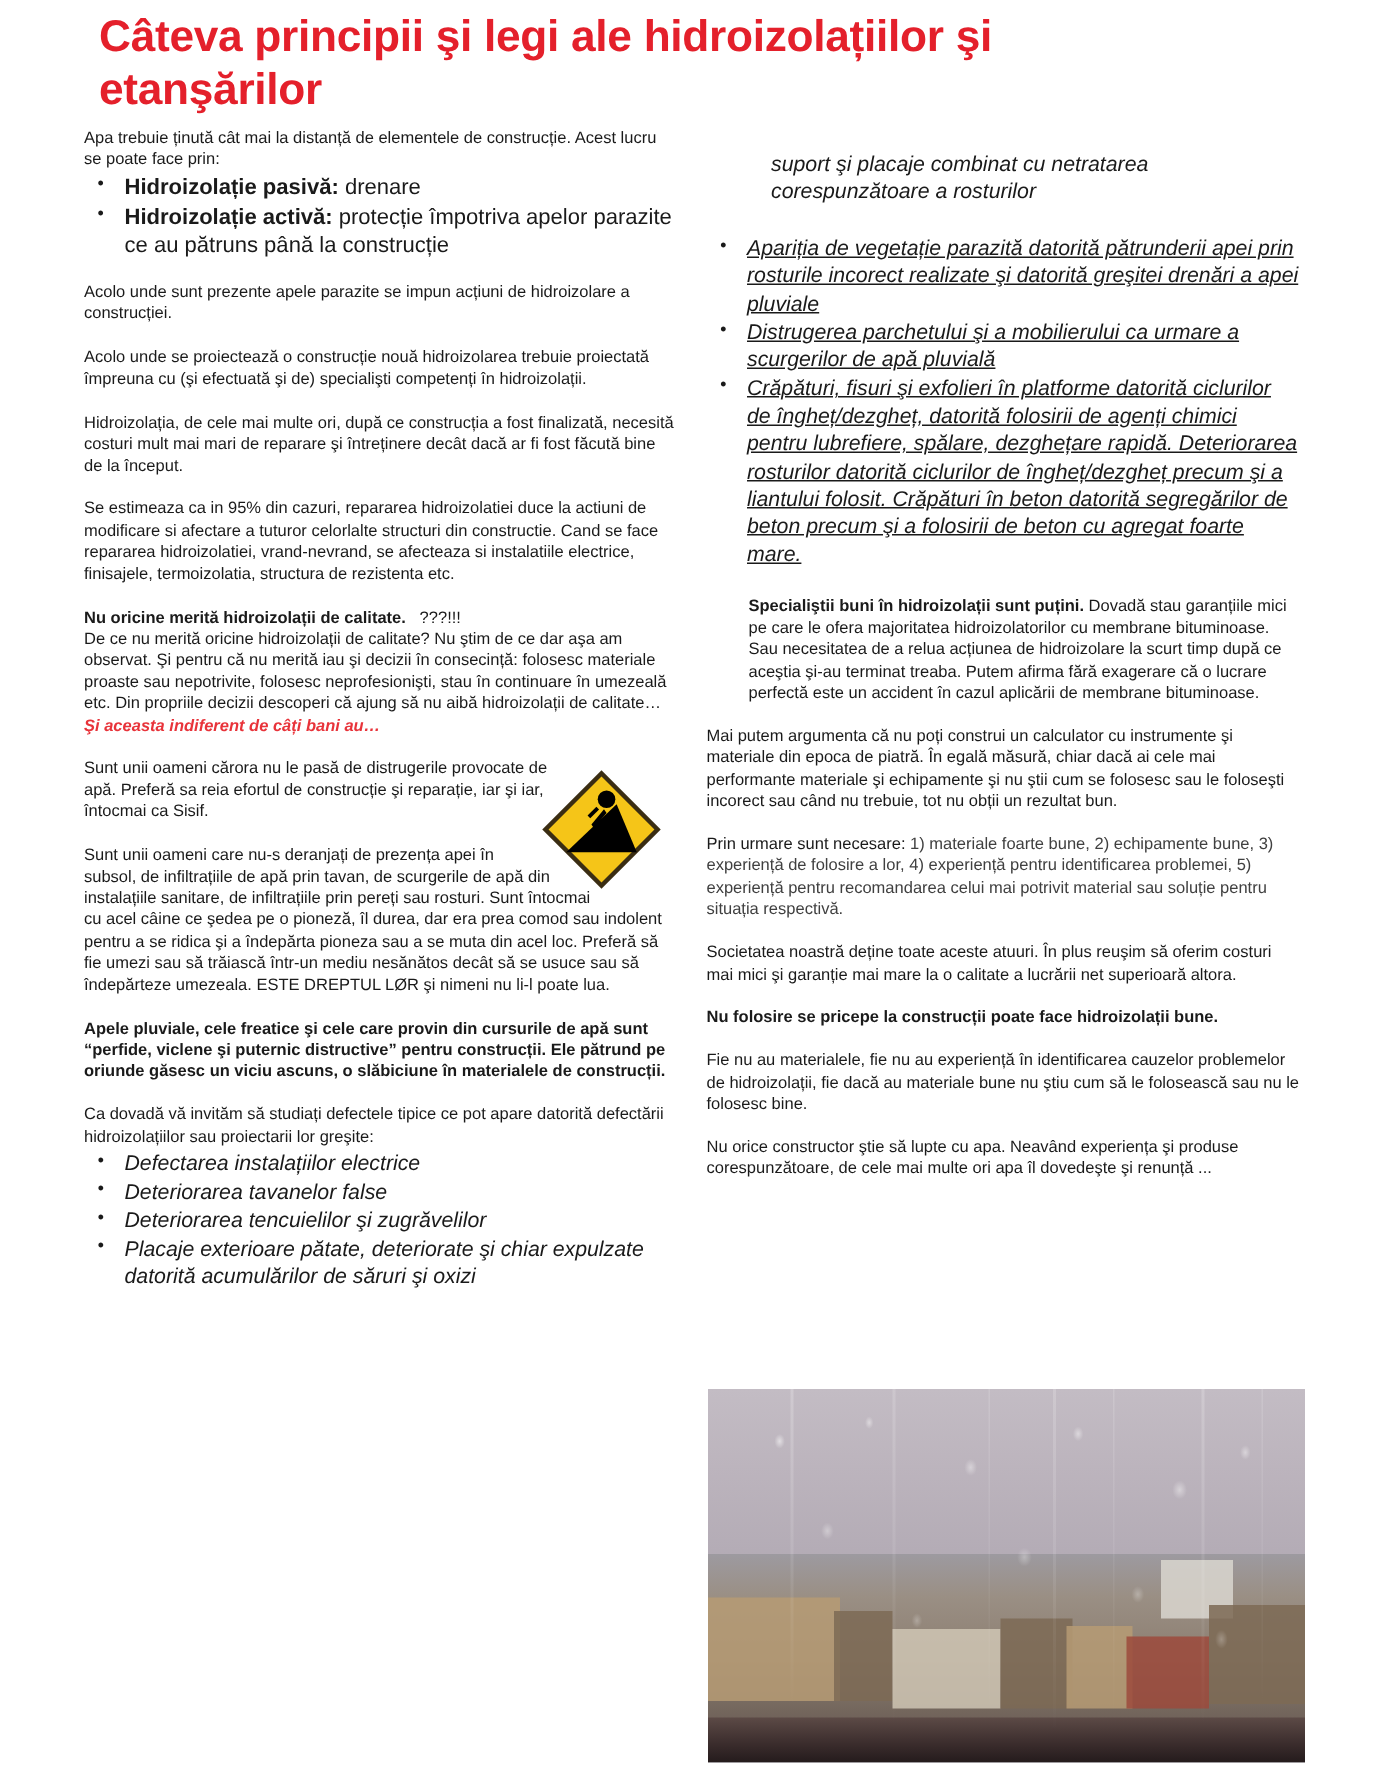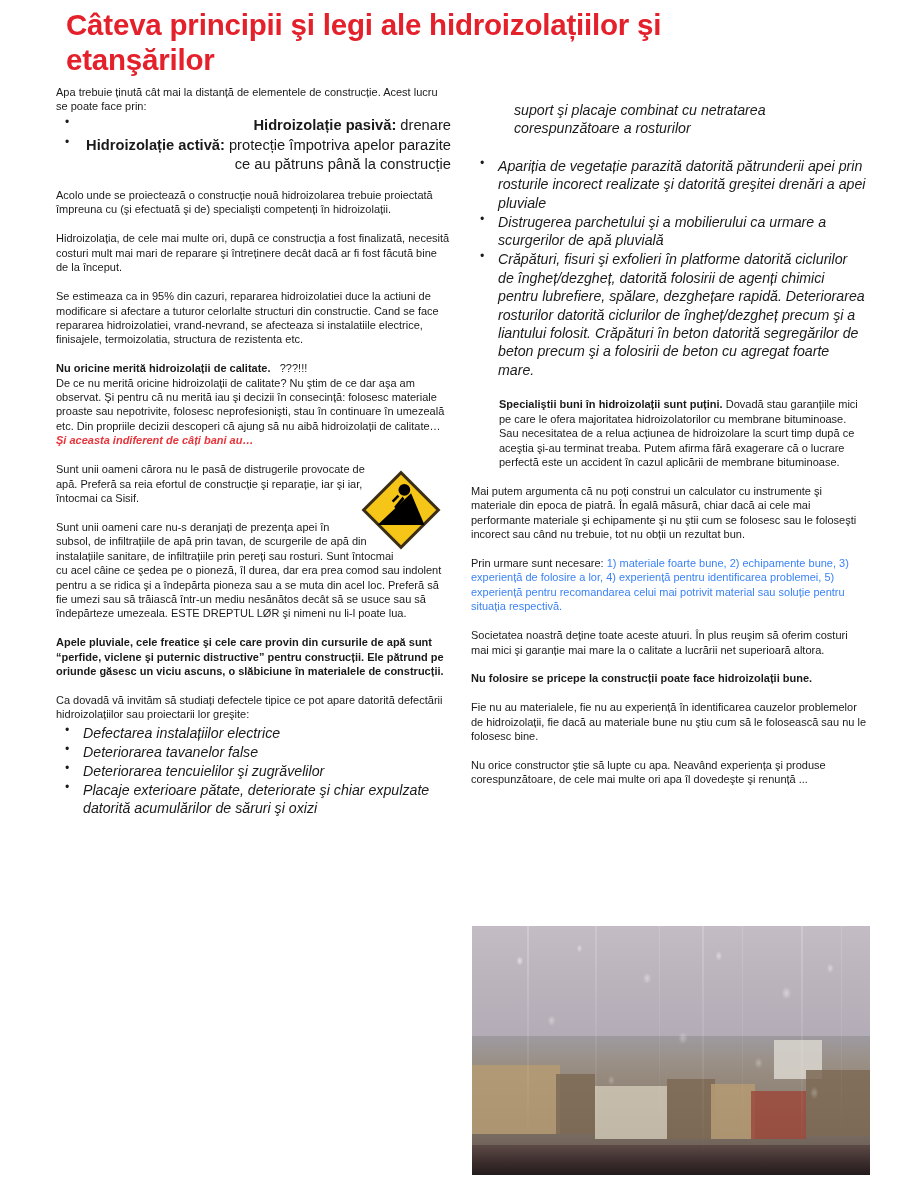--- a/index.html
+++ b/index.html
@@ -47,21 +47,21 @@
   .col-right { position: relative; }
 
   p.body {
     margin: 0 0 14.5px 0;
     font-size: 11px;
     line-height: 1.31;
     text-align: left;
   }
   p.tight { margin-bottom: 0; }
   .b { font-weight: bold; }
-  .red { color: #3b82f6; }
+  .red { color: #404040; }
   .red-bi { color: #e8333a; font-weight: bold; font-style: italic; }
   .bold-para { font-weight: bold; }
 
   ul.bullets {
     list-style: none;
     margin: 0 0 14px 0;
     padding: 0;
   }
   ul.bullets li {
     position: relative;
@@ -162,29 +162,30 @@
 <div class="page">
 
   <h1 class="title">Câteva principii şi legi ale hidroizolațiilor şi etanşărilor</h1>
 
   <div class="columns">
 
     <div class="col col-left">
 
       <p class="body tight">Apa trebuie ținută cât mai la distanță de elementele de construcție. Acest lucru se poate face prin:</p>
 
-      <ul class="bullets" style="margin-top:2px;text-align:right;">
+      <ul class="bullets" style="margin-top:2px;">
         <li>
           <span class="b">Hidroizolație pasivă:</span><span> drenare</span>
         </li>
         <li>
           <span class="b">Hidroizolație activă:</span><span> protecție împotriva apelor parazite ce au pătruns până la construcție</span>
         </li>
       </ul>
 
+      <p class="body">Acolo unde sunt prezente apele parazite se impun acțiuni de hidroizolare a construcției.</p>
       <p class="body">Acolo unde se proiectează o construcție nouă hidroizolarea trebuie proiectată împreuna cu (şi efectuată şi de) specialişti competenți în hidroizolații.</p>
       <p class="body">Hidroizolația, de cele mai multe ori, după ce construcția a fost finalizată, necesită costuri mult mai mari de reparare şi întreținere decât dacă ar fi fost făcută bine de la început.</p>
       <p class="body">Se estimeaza ca in 95% din cazuri, repararea hidroizolatiei duce la actiuni de modificare si afectare a tuturor celorlalte structuri din constructie. Cand se face repararea hidroizolatiei, vrand-nevrand, se afecteaza si instalatiile electrice, finisajele, termoizolatia, structura de rezistenta etc.</p>
 
       <p class="body">
         <span class="b">Nu oricine merită hidroizolații de calitate.</span>&nbsp;&nbsp;
         <span>???!!!</span><br>
         <span>De ce nu merită oricine hidroizolații de calitate? Nu ştim de ce dar aşa am observat. Şi pentru că nu merită iau şi decizii în consecință: folosesc materiale proaste sau nepotrivite, folosesc neprofesionişti, stau în continuare în umezeală etc. Din propriile decizii descoperi că ajung să nu aibă hidroizolații de calitate… </span><span class="red-bi">Şi aceasta indiferent de câți bani au…</span>
       </p>
 
@@ -211,21 +212,21 @@
         <li>Placaje exterioare pătate, deteriorate şi chiar expulzate datorită acumulărilor de săruri şi oxizi</li>
 
       </ul>
 
     </div>
 
     <div class="col col-right">
 
       <p class="cont-italic">suport şi placaje combinat cu netratarea corespunzătoare a rosturilor</p>
 
-      <ul class="bullets italic small" style="margin-top:19px;">
+      <ul class="bullets italic small" style="margin-top:19px;text-decoration:underline;">
         <li>Apariția de vegetație parazită datorită pătrunderii apei prin rosturile incorect realizate şi datorită greşitei drenări a apei pluviale</li>
         <li>Distrugerea parchetului şi a mobilierului ca urmare a scurgerilor de apă pluvială</li>
         <li>Crăpături, fisuri şi exfolieri în platforme datorită ciclurilor de îngheț/dezgheț, datorită folosirii de agenți chimici pentru lubrefiere, spălare, dezghețare rapidă. Deteriorarea rosturilor datorită ciclurilor de îngheț/dezgheț precum şi a liantului folosit. Crăpături în beton datorită segregărilor de beton precum şi a folosirii de beton cu agregat foarte mare.</li>
       </ul>
 
       <p class="body" style="margin-top:18px;margin-left:28px;">
         <span class="b">Specialiştii buni în hidroizolații sunt puțini.</span><span> Dovadă stau garanțiile mici pe care le ofera majoritatea hidroizolatorilor cu membrane bituminoase. Sau necesitatea de a relua acțiunea de hidroizolare la scurt timp după ce aceştia şi-au terminat treaba. Putem afirma fără exagerare că o lucrare perfectă este un accident în cazul aplicării de membrane bituminoase.</span>
       </p>
 
       <p class="body">Mai putem argumenta că nu poți construi un calculator cu instrumente şi materiale din epoca de piatră. În egală măsură, chiar dacă ai cele mai performante materiale şi echipamente şi nu ştii cum se folosesc sau le foloseşti incorect sau când nu trebuie, tot nu obții un rezultat bun.</p>

